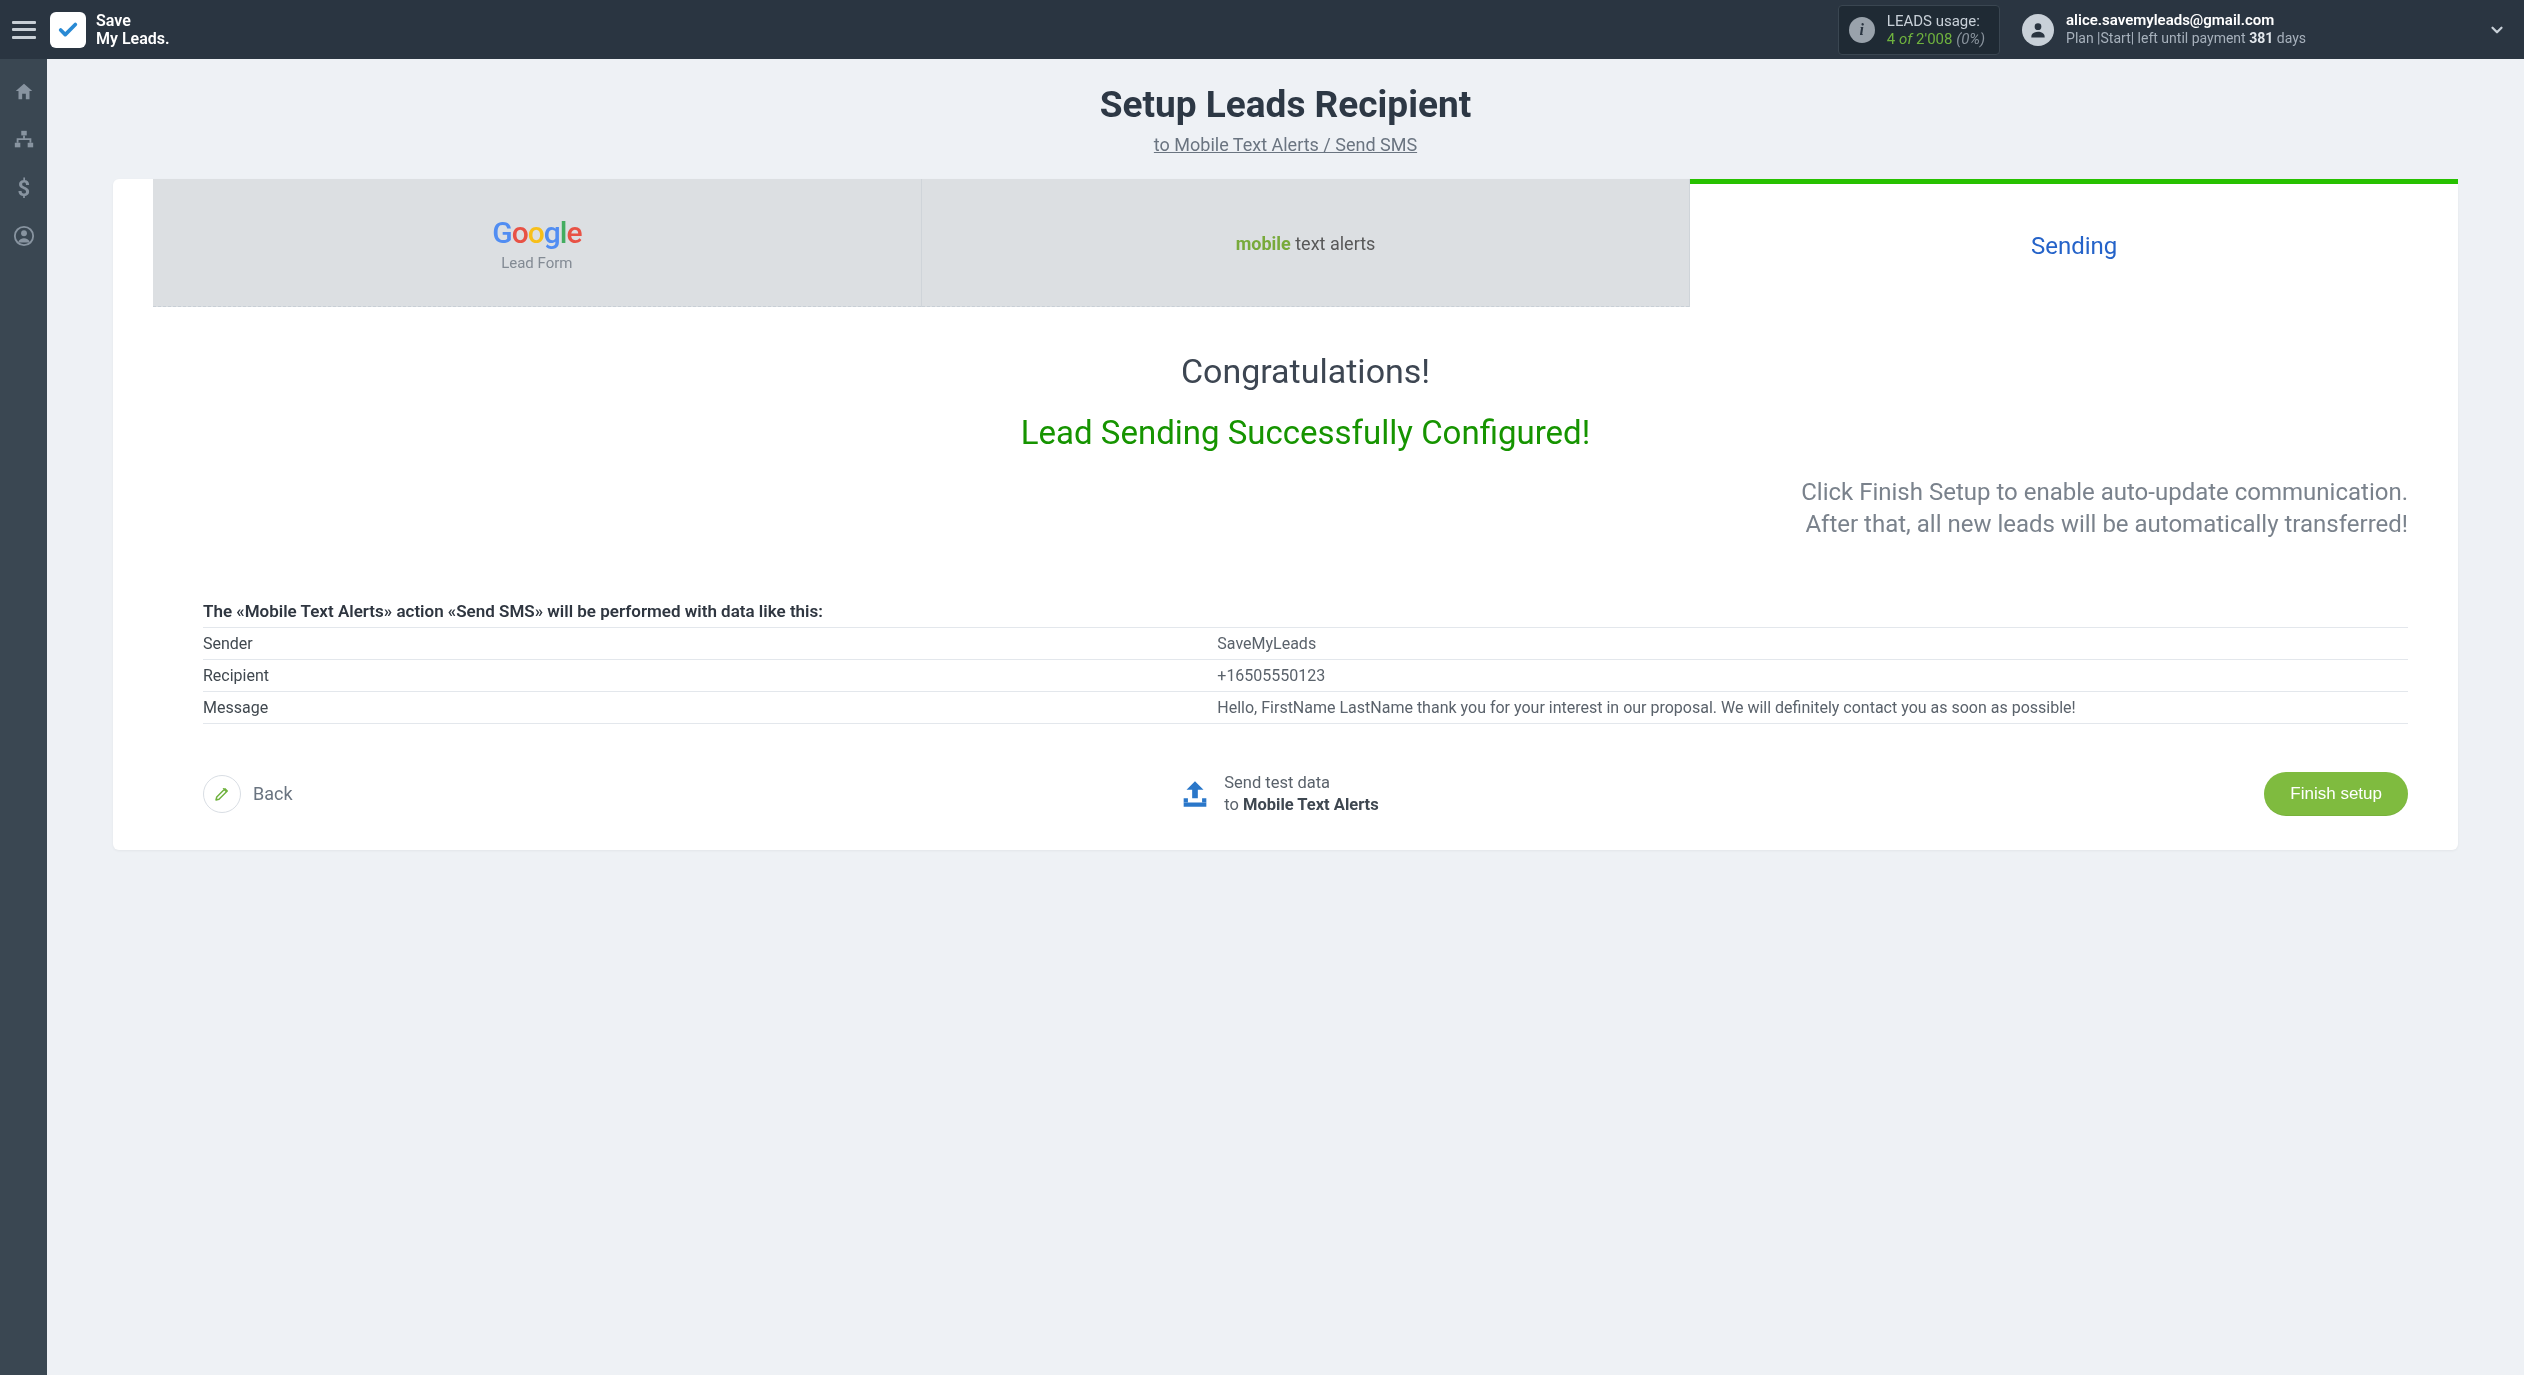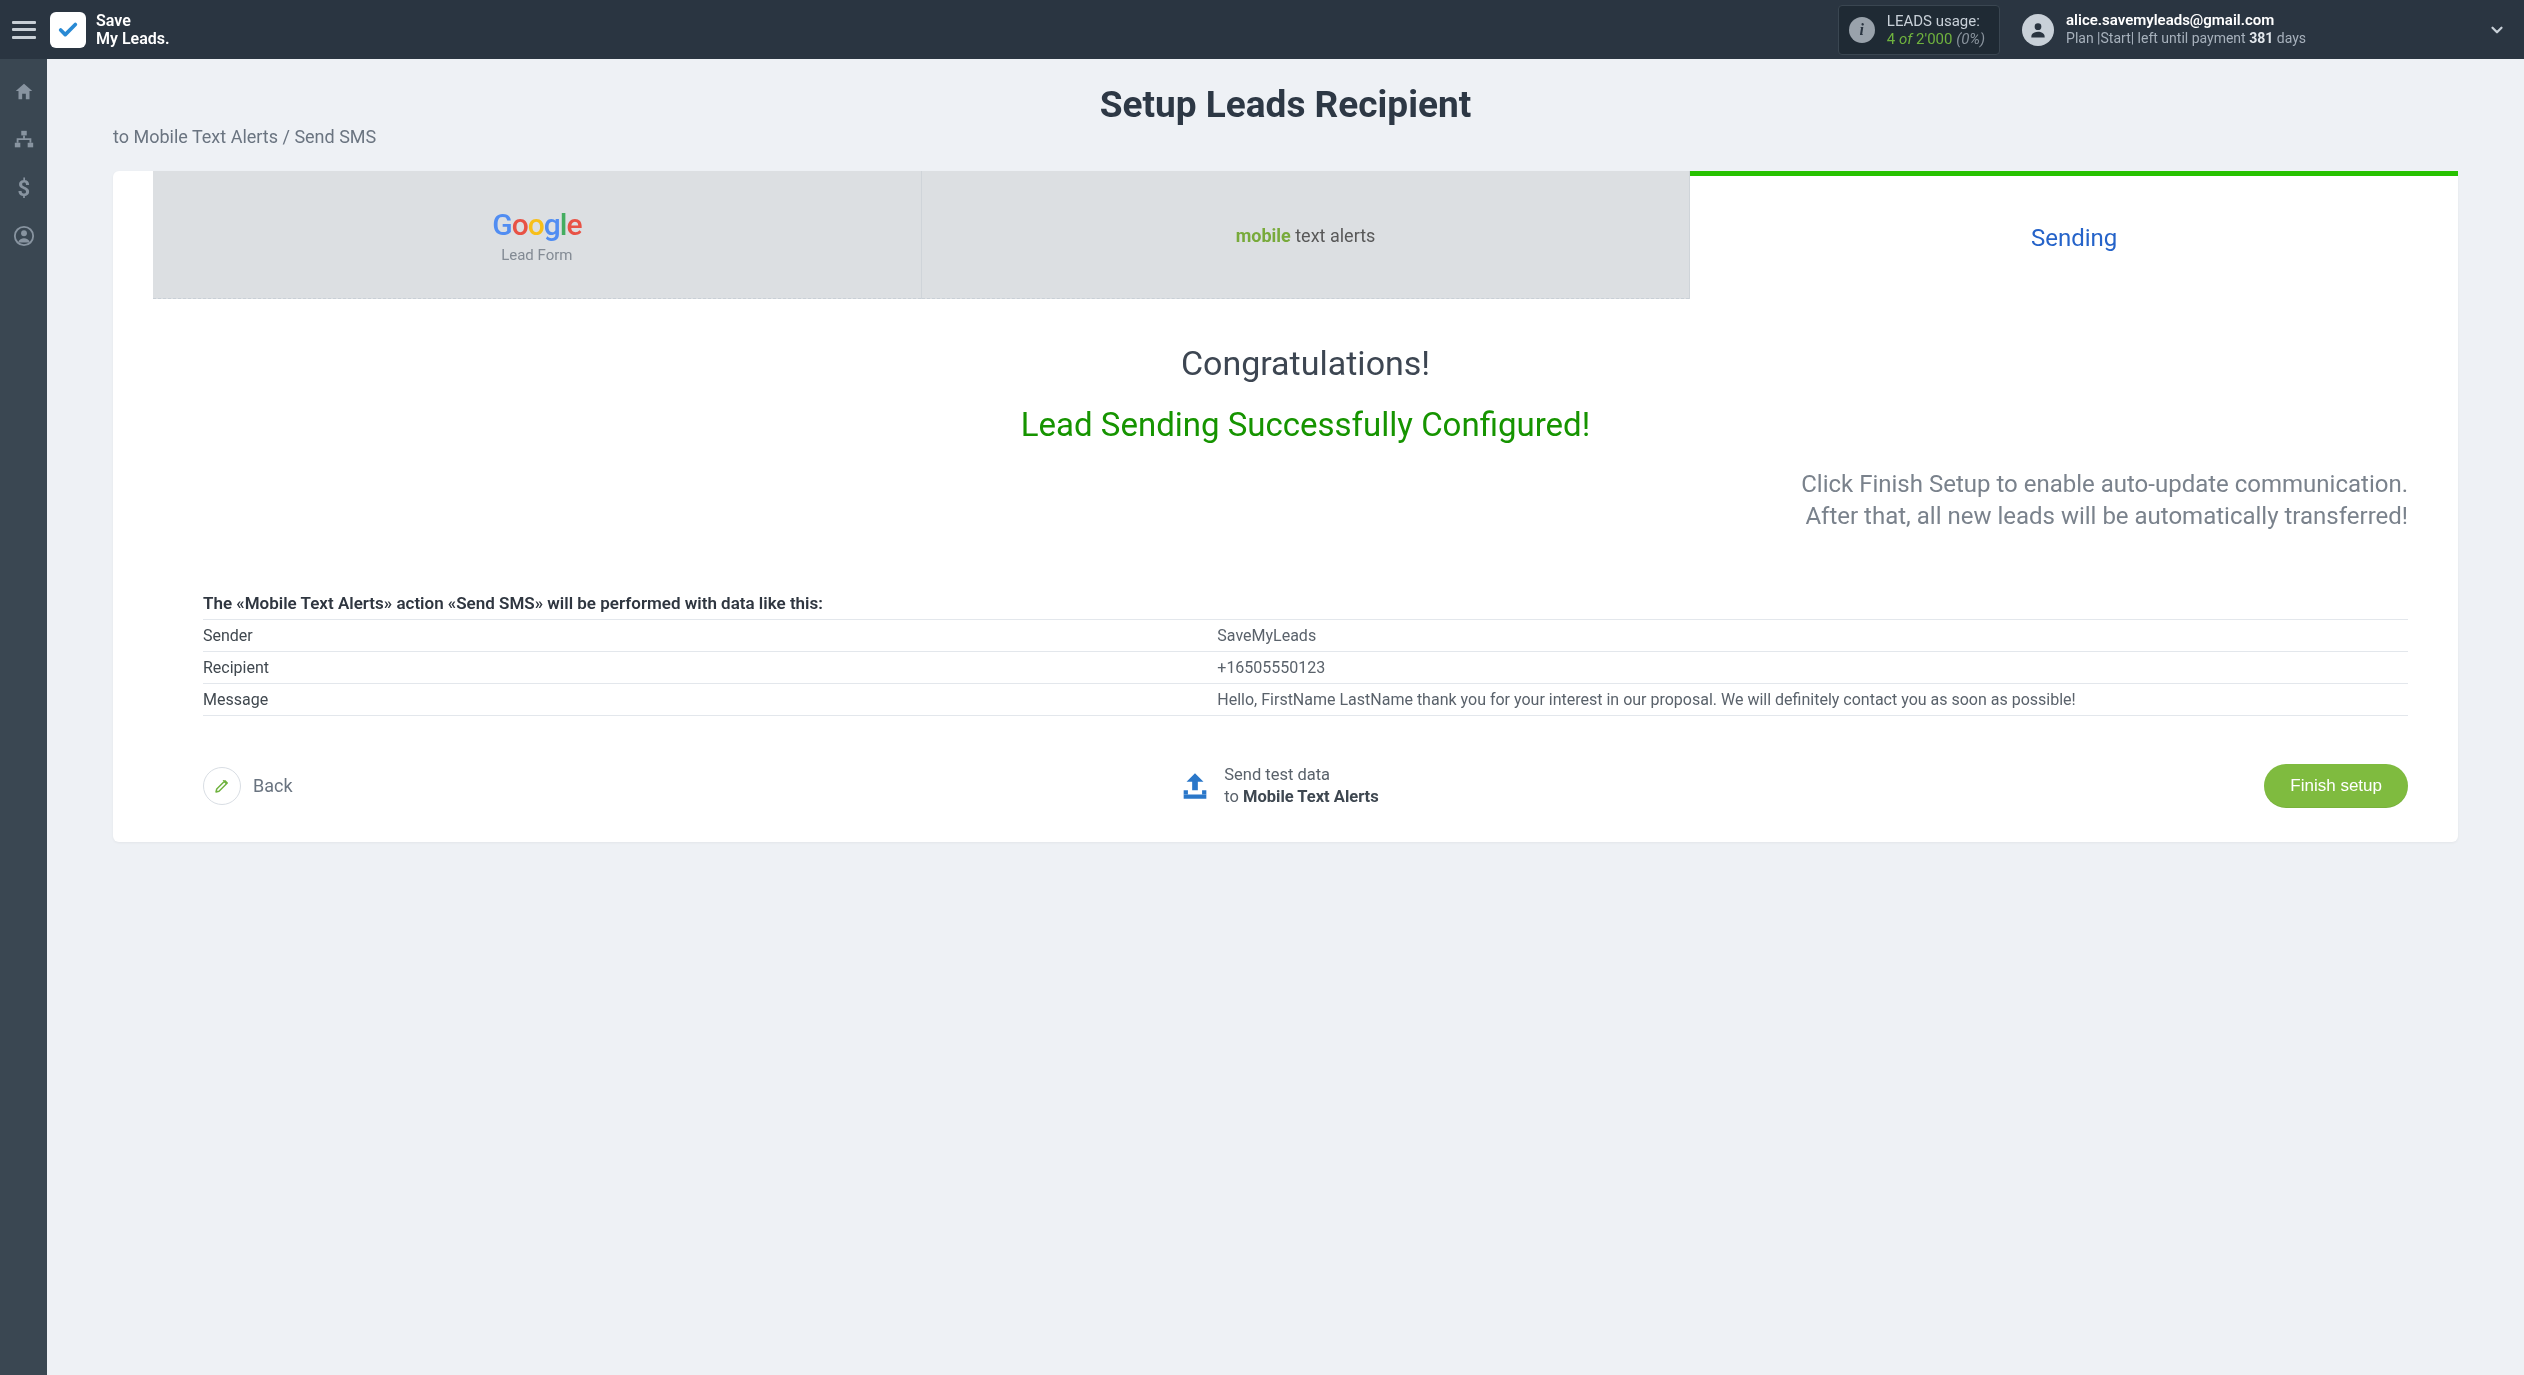--- a/index.html
+++ b/index.html
@@ -32,21 +32,21 @@
     .chevron-down { margin-left: 170px; }
     
     
     .layout { display:flex; min-height: calc(100vh - 59px); }
     .sidebar { width:47px; background:#3a4752; display:flex; flex-direction:column; align-items:center; padding-top:22px; gap:26px; }
     .sidebar-icon { width:22px; height:22px; display:flex; align-items:center; justify-content:center; color:#8894a0; cursor:pointer; }
     
     
     .main { flex:1; padding: 18px 66px 40px 66px; }
     .page-title { text-align:center; font-size:37px; font-weight:700; color:#2d3845; margin-top:6px;}
-    .page-sub { text-align:left; font-size:18px; color:#6a7480; margin-bottom:24px;}
+    .page-sub { text-align:center; font-size:18px; color:#6a7480; margin-top:8px; margin-bottom:24px;text-decoration:underline;}
     
     .card { background:#fff; border-radius:6px; box-shadow: 0 1px 3px rgba(0,0,0,.05); padding-left: 40px; }
     
     
     .tabs { display:flex; }
     .tab { flex:1; height:128px; display:flex; flex-direction:column; align-items:center; justify-content:center; background:#dcdfe2; border-right:1px solid #cfd4d9; cursor:pointer; position:relative;}
     .tab:last-child { border-right:none; }
     .tab.active { background:#fff; border-top:5px solid #27c100; }
     .tab.inactive-dashed::after { content:""; position:absolute; bottom:0; left:0; right:0; border-bottom:1px dashed #c8cfd6; }
     .tab-label-preview { font-size:24px; color:#2563c9; font-weight:400; }
@@ -108,21 +108,21 @@
 
   <div class="top-spacer"></div>
 
   <div class="usage-box">
     <div class="usage-icon">i</div>
     <div class="usage-text">
       <div class="line1">LEADS usage:</div>
       <div class="line2">
         <span>4</span>
         <span class="of">of</span>
-        <span class="total">2'000</span>
+        <span class="total">2'008</span>
         <span class="pct">(0%)</span>
       </div>
     </div>
   </div>
 
   <div class="account-box">
     <div class="avatar-circle">
       <svg width="20" height="20" viewBox="0 0 24 24">
           <circle cx="12" cy="8" r="4" fill="#2a3541"></circle>
           <path d="M4 20c0-4 4-6 8-6s8 2 8 6v1H4z" fill="#2a3541"></path>

